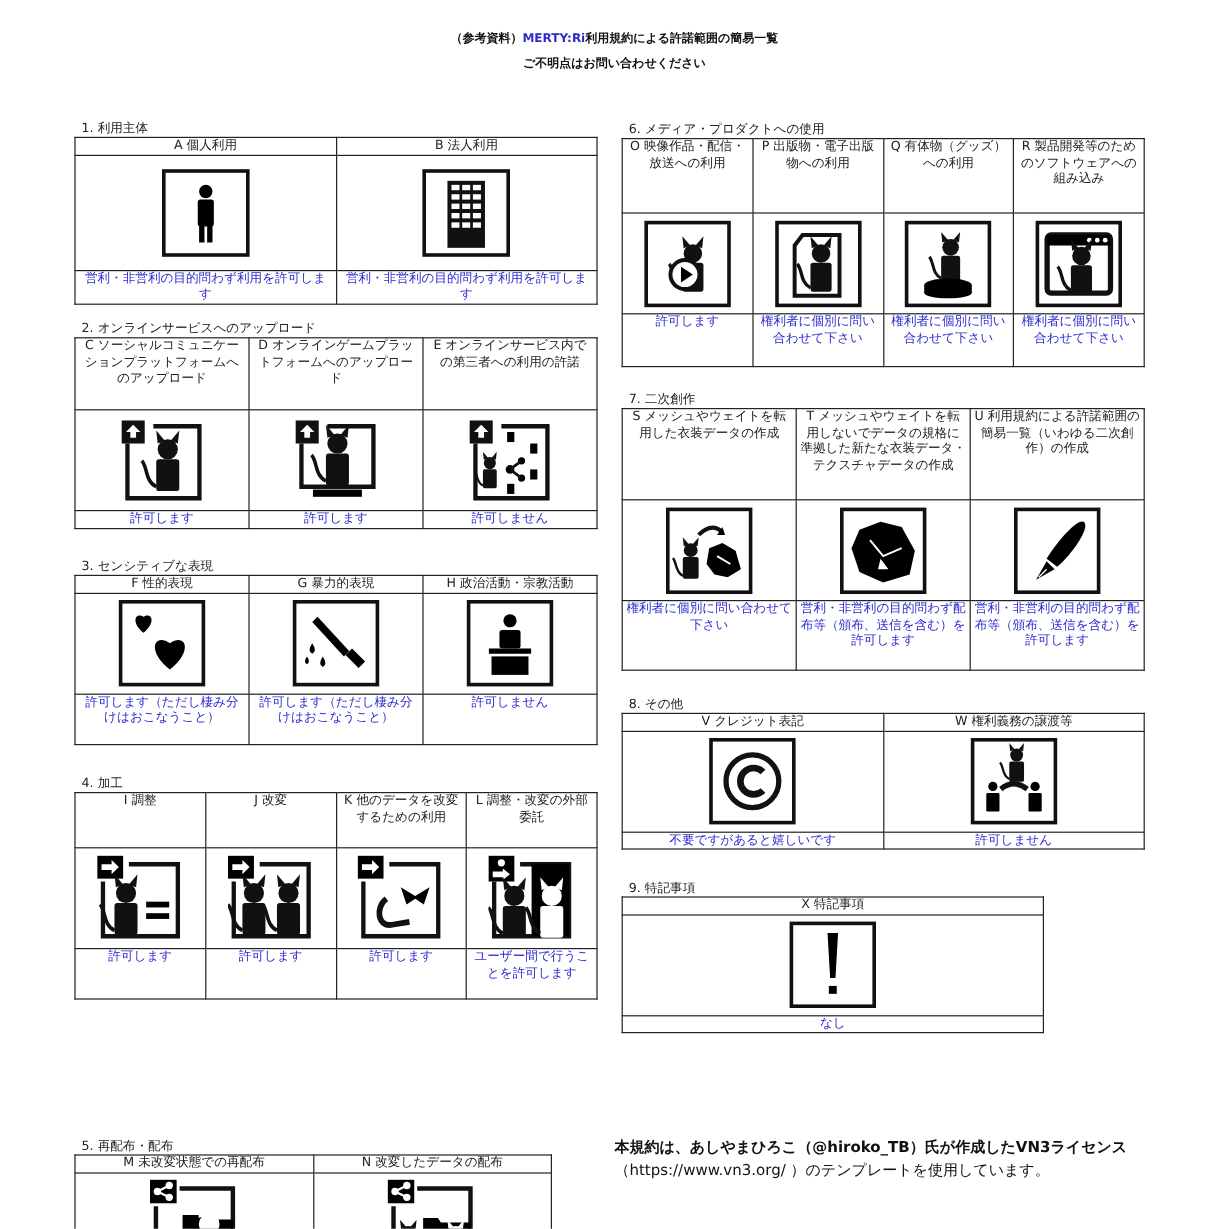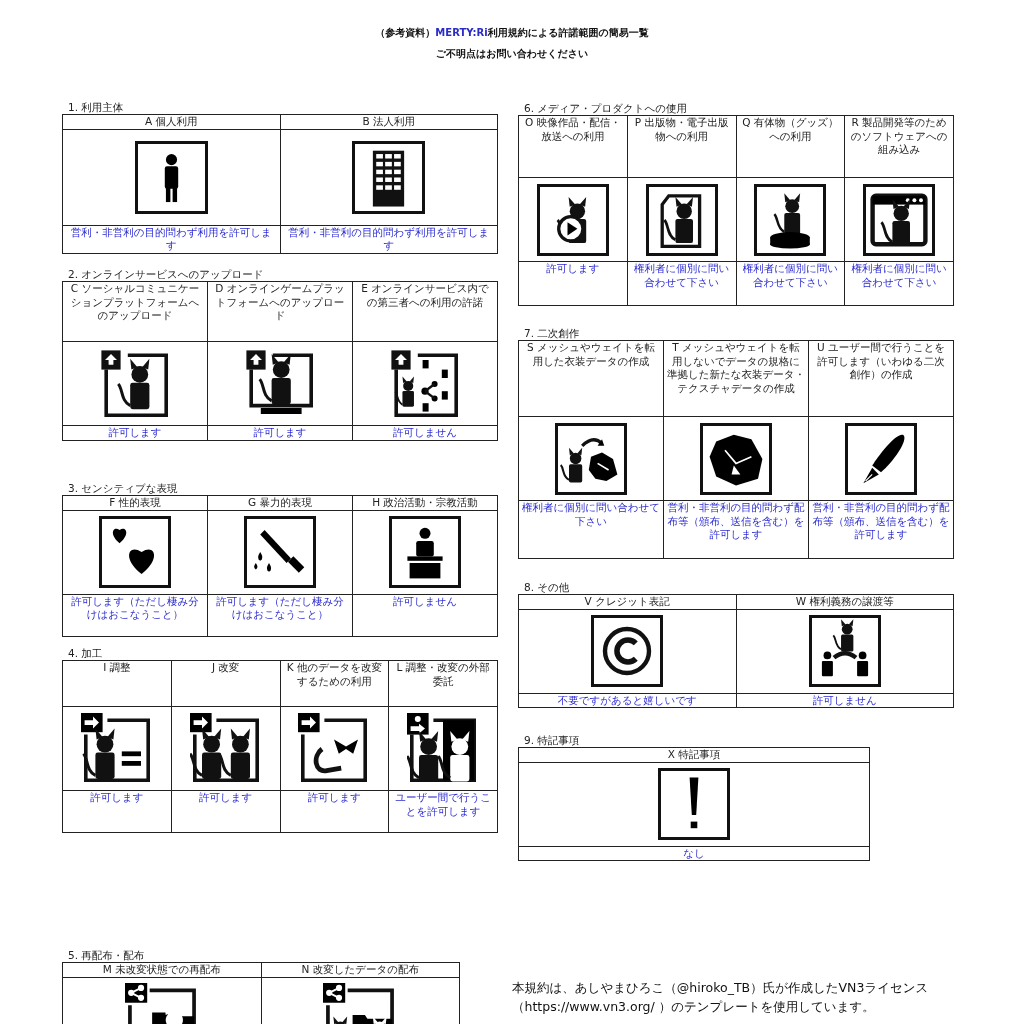--- a/index.html
+++ b/index.html
@@ -14,21 +14,21 @@
   table.lic { border-collapse: collapse; width: 100%; table-layout: fixed; }
   table.lic td { border: 1.6px solid #222; text-align: center; vertical-align: top; font-size: 10.5px; line-height: 13.5px; padding: 0 3px; color: #222; }
   table.lic td.head { }
   table.lic td.icon { vertical-align: middle; padding: 4px 0; }
   table.lic td.res { color: #2b2bd0; }
 
   .ibox { display: inline-block; border: 3px solid #111; background: #fff; vertical-align: middle; position: relative; }
   .ibox svg { display: block; width: 100%; height: 100%; }
 
   .footer { position: absolute; left: 512px; top: 946px; font-size: 12.5px; line-height: 19px; color: #111; white-space: nowrap; }
-  .footer .l1 { font-weight: normal; margin-top: 32px; }
+  .footer .l1 { font-weight: bold; }
 </style>
 </head>
 <body>
 
 <div class="title">
   <div><span>（参考資料）</span><span class="brand">MERTY:Ri</span><span>利用規約による許諾範囲の簡易一覧</span></div>
   <div>ご不明点はお問い合わせください</div>
 </div>
 
 <svg width="0" height="0" style="position:absolute">
@@ -130,21 +130,21 @@
     </tr>
     <tr>
       <td class="res">許可します</td>
       <td class="res">許可します</td>
       <td class="res">許可しません</td>
     </tr>
   </tbody>
     </table>
 </div>
 
-<div class="section" style="left:62px; top:482px; width:436px;">
+<div class="section" style="left:62px; top:466px; width:436px;">
   <div class="sec-label">3.  センシティブな表現</div>
   <table class="lic">
     <tbody>
         <tr>
       <td class="head">F 性的表現</td>
       <td class="head">G 暴力的表現</td>
       <td class="head">H 政治活動・宗教活動</td>
     </tr>
     <tr style="height:84px">
       <td class="icon"><span class="ibox" style="width:72px;height:72px"><svg viewBox="0 0 60 60">
@@ -318,21 +318,21 @@
     </table>
 </div>
 
 <div class="section" style="left:518px; top:327px; width:436px;">
   <div class="sec-label">7.  二次創作</div>
   <table class="lic">
     <tbody>
         <tr style="height:76px">
       <td class="head">S メッシュやウェイトを転用した衣装データの作成</td>
       <td class="head">T メッシュやウェイトを転用しないでデータの規格に準拠した新たな衣装データ・テクスチャデータの作成</td>
-      <td class="head">U ユーザー間で行うことを許可します（いわゆる二次創作）の作成</td>
+      <td class="head">U 利用規約による許諾範囲の簡易一覧（いわゆる二次創作）の作成</td>
     </tr>
     <tr style="height:84px">
       <td class="icon"><span class="ibox" style="width:72px;height:72px"><svg viewBox="0 0 60 60">
                 <g transform="translate(16,40) scale(0.75)">
                   <use href="#cat" fill="#111"></use>
                 </g>
                 <path d="M22,18 Q32,8 40,16" stroke="#111" stroke-width="3" fill="none"></path>
                 <path d="M40,12 L42,18 L36,18 Z"></path>
                 <path d="M30,28 L40,24 L50,30 L54,44 L44,50 L34,48 L28,40 Z"></path>
                 <path d="M36,34 L46,40" stroke="#fff" stroke-width="1.5"></path>

